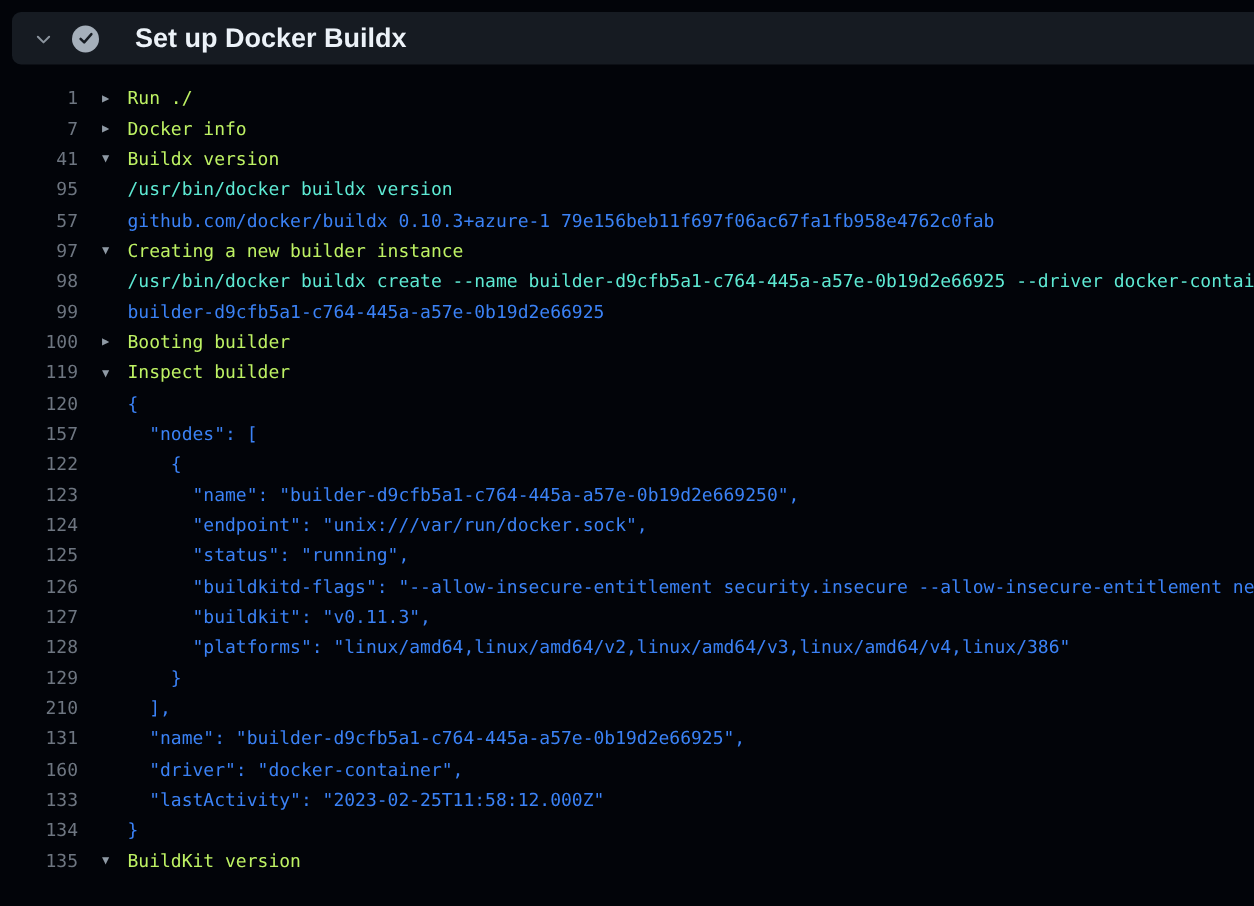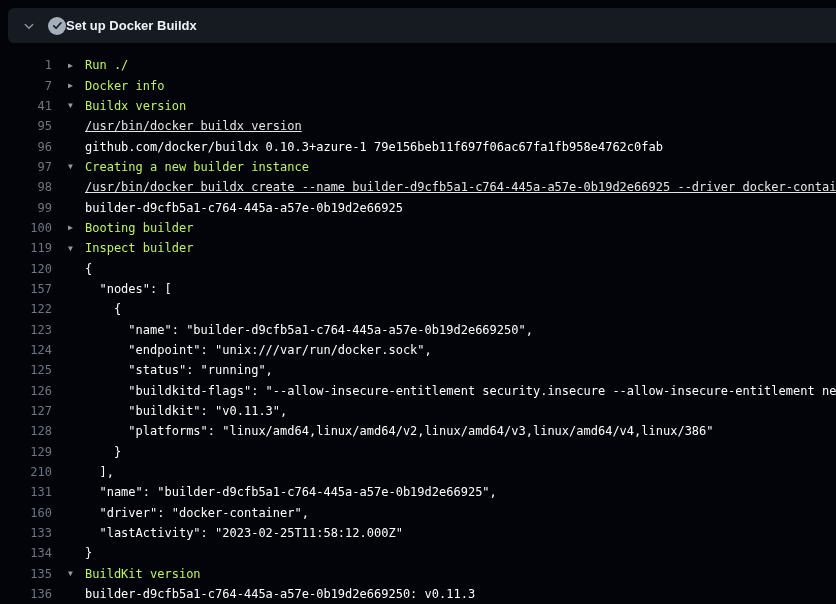--- a/index.html
+++ b/index.html
@@ -28,23 +28,23 @@
   }
   .check {
     width: 18px; height: 18px;
     margin-left: 11px;
     border-radius: 50%;
     background: #a5afba;
     display: inline-flex; align-items: center; justify-content: center;
     flex: none;
   }
   .title {
-    margin-left: 0;
+    margin-left: 24px;
     font-family: "Liberation Sans", sans-serif;
-    font-size: 13px;
+    font-size: 18px;
     font-weight: 600;
     color: #ecf2f8;
     white-space: nowrap;
   }
   .log {
     padding-top: 12px;
   }
   .row {
     height: 20.35px;
     display: flex;
@@ -70,22 +70,22 @@
   .arrow {
     display: inline-block;
     width: 17px;
     font-size: 8px;
     color: #8f9aa5;
     flex: none;
   }
   .txt { white-space: pre; }
   .row.collapsed .txt, .row.expanded .txt { color: #bef264; }
   .row.collapsed, .row.expanded { cursor: pointer; }
-  .row.output .txt { padding-left: 17px; color: #ffffff; }
-  .row.command .txt { padding-left: 17px; color: #e5e5e5; text-decoration: underline; }
+  .row.output .txt { padding-left: 17px; color: #3b82f6; }
+  .row.command .txt { padding-left: 17px; color: #5eead4; }
 </style>
 </head>
 <body>
 
 <div class="page">
   <div class="step-header">
     <span class="chev">
       <svg width="12" height="12" viewBox="0 0 16 16" fill="none" stroke="#8b949e" stroke-width="1.8" stroke-linecap="round" stroke-linejoin="round">
           <path d="M3 6l5 5 5-5"></path>
         </svg>
@@ -119,21 +119,21 @@
           <span class="txt">Buildx version</span>
         </span>
   </div>
       <div class="row command">
     <span class="ln">95</span>
     <span class="content">
           <span class="txt">/usr/bin/docker buildx version</span>
         </span>
   </div>
       <div class="row output">
-    <span class="ln">96</span>
+    <span class="ln">57</span>
     <span class="content">
           <span class="txt">github.com/docker/buildx 0.10.3+azure-1 79e156beb11f697f06ac67fa1fb958e4762c0fab</span>
         </span>
   </div>
       <div class="row expanded">
     <span class="ln">97</span>
     <span class="content">
           <span class="arrow">▼</span>
           <span class="txt">Creating a new builder instance</span>
         </span>
@@ -252,22 +252,16 @@
     <span class="ln">134</span>
     <span class="content">
           <span class="txt">}</span>
         </span>
   </div>
       <div class="row expanded">
     <span class="ln">135</span>
     <span class="content">
           <span class="arrow">▼</span>
           <span class="txt">BuildKit version</span>
-        </span>
-  </div>
-      <div class="row output">
-    <span class="ln">136</span>
-    <span class="content">
-          <span class="txt">builder-d9cfb5a1-c764-445a-a57e-0b19d2e669250: v0.11.3</span>
         </span>
   </div>
     </div>
 </div>
 
 </body></html>

